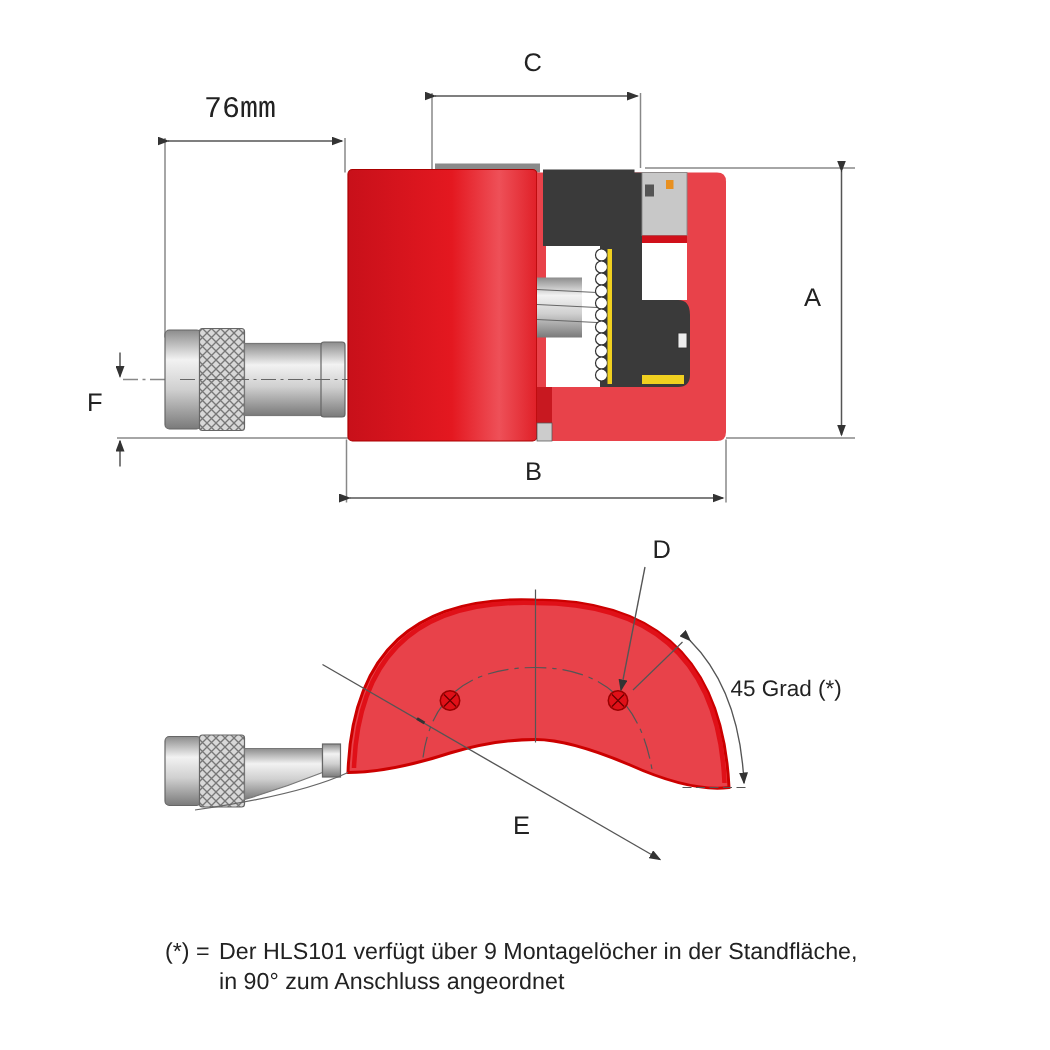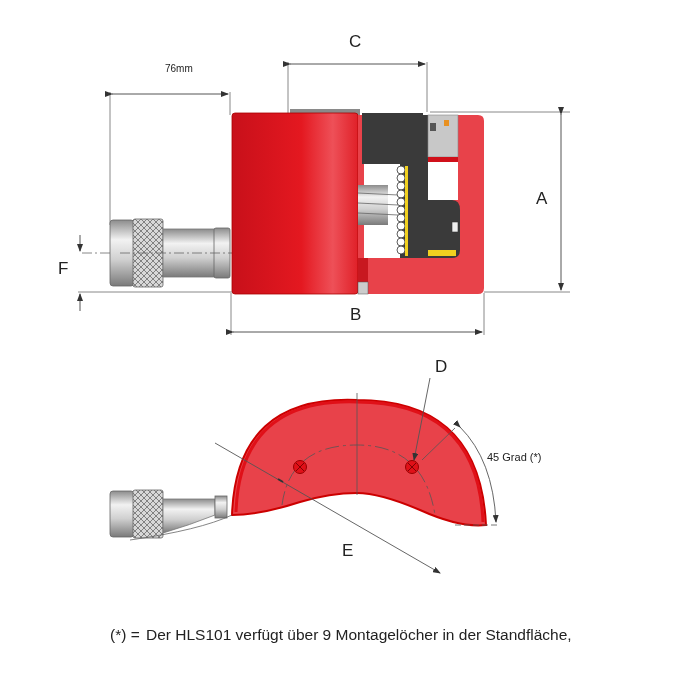--- a/index.html
+++ b/index.html
@@ -152,27 +152,31 @@
       <rect x="110" y="491" width="24" height="46" rx="3" fill="url(#metalGrad)" stroke="#666" stroke-width="0.8"></rect>
       <rect x="133" y="490" width="30" height="48" rx="2" fill="url(#knurl)" stroke="#666" stroke-width="0.8"></rect>
       <path d="M163 499 L215 499 L215 515 Q190 525 163 533 Z" fill="url(#metalGrad)" stroke="#777" stroke-width="0.8"></path>
       <rect x="215" y="496" width="12" height="22" fill="url(#metalGrad)" stroke="#666" stroke-width="0.8"></rect>
     </g>
 
     <path d="M130 540 Q200 530 232 515" fill="none" stroke="#666" stroke-width="0.8"></path>
   </g>
 </svg>
 
-<div class="lbl" style="left:165px; top:64px; font-size:10px;">76mm</div>
+<div class="lbl" style="left:136px; top:64px; font-size:20px;font-family:Liberation Mono, monospace;">76mm</div>
 <div class="lbl" style="left:349px; top:33px;">C</div>
 <div class="lbl" style="left:536px; top:190px;">A</div>
 <div class="lbl" style="left:350px; top:306px;">B</div>
 <div class="lbl" style="left:58px; top:260px;">F</div>
 <div class="lbl" style="left:435px; top:358px;">D</div>
 <div class="lbl" style="left:342px; top:542px;">E</div>
-<div class="lbl" style="left:487px; top:452px; font-size:11px;">45 Grad (*)</div>
+<div class="lbl" style="left:487px; top:452px; font-size:15px;">45 Grad (*)</div>
 
 <div class="note">
   <div class="row">
     <span class="prefix">(*) =</span>
     <span>Der HLS101 verfügt über 9 Montagelöcher in der Standfläche,</span>
   </div>
+  <div class="row">
+    <span class="prefix"></span>
+    <span>in 90° zum Anschluss angeordnet</span>
+  </div>
 </div>
 
 </body></html>

